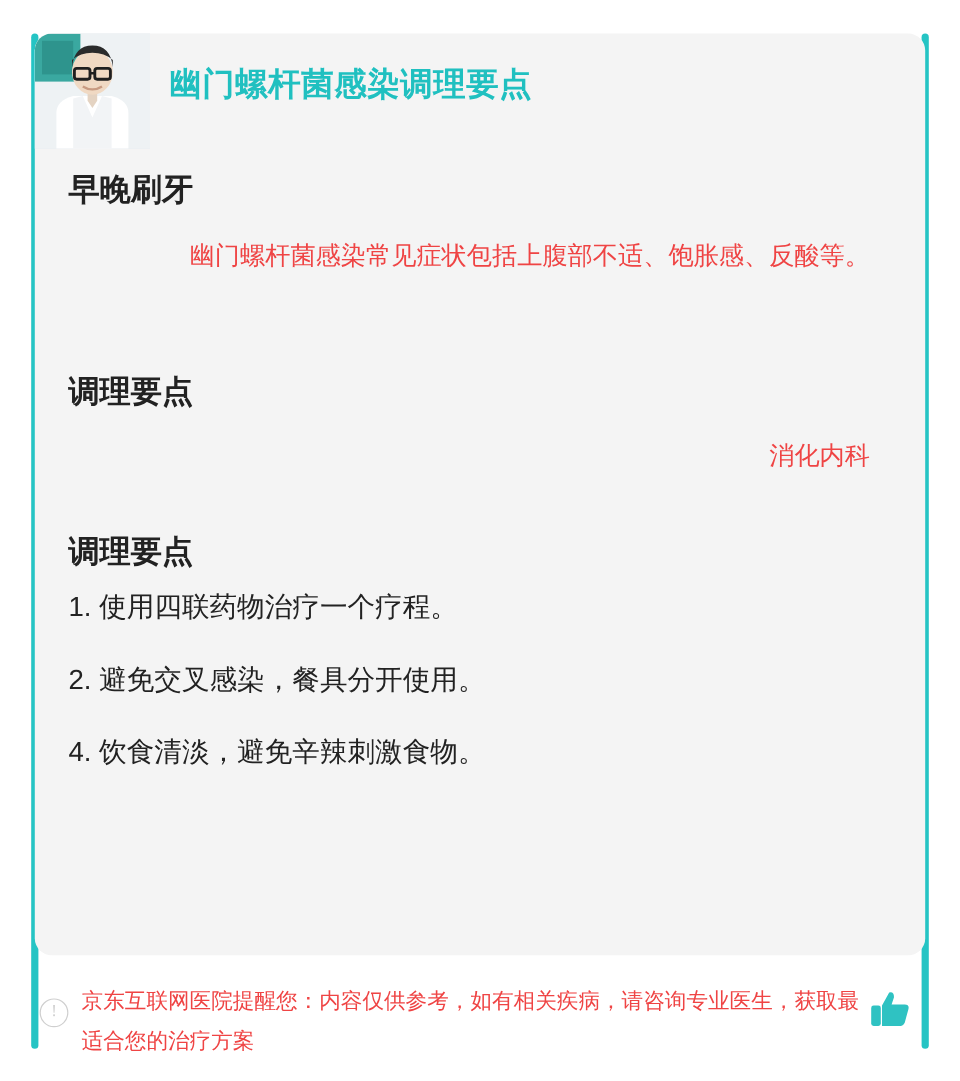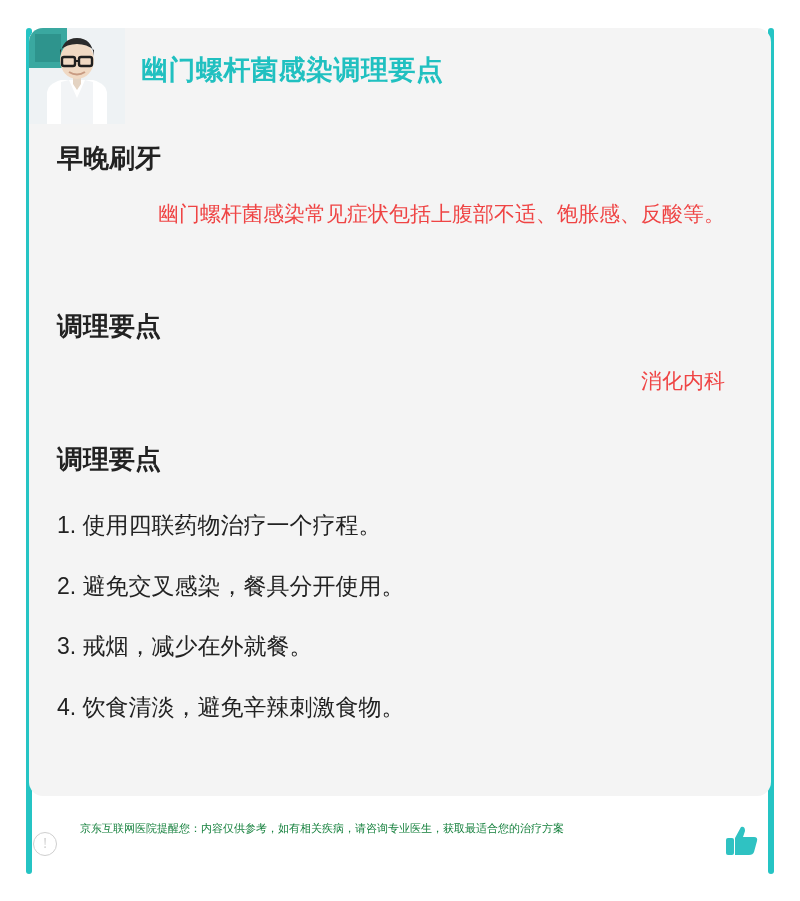--- a/index.html
+++ b/index.html
@@ -101,45 +101,44 @@
     left: 0;
     top: 358px;
     width: 668px;
   }
   .point {
     font-size: 23px;
     color: #222222;
     line-height: 1.5;
     margin-bottom: 26px;
     white-space: nowrap;
-    margin-top: 20px;
   }
 
   
   .footer-icon {
     position: absolute;
     left: 33px;
     top: 832px;
     width: 22px;
     height: 22px;
     border-radius: 50%;
     border: 1.5px solid #cfcfcf;
     color: #cfcfcf;
     font-size: 14px;
     line-height: 21px;
     text-align: center;
     font-family: "Liberation Serif", serif;
   }
   .footer-text {
     position: absolute;
-    left: 80px;
+    left: 68px;
     top: 818px;
     width: 650px;
-    font-size: 11px;
-    color: #15803d;
+    font-size: 18px;
+    color: #ef4444;
     line-height: 1.85;
   }
   .thumb {
     position: absolute;
     left: 722px;
     top: 821px;
     width: 40px;
     height: 40px;
   }
 </style>
@@ -178,21 +177,20 @@
     <p class="para para-symptoms">幽门螺杆菌感染常见症状包括上腹部不适、饱胀感、反酸等。</p>
 
     <h2 class="section sec-dept">调理要点</h2>
     <p class="para para-dept">消化内科</p>
 
     <h2 class="section sec-points">调理要点</h2>
 
     <div class="points">
       <div class="point">1. 使用四联药物治疗一个疗程。</div>
       <div class="point">2. 避免交叉感染，餐具分开使用。</div>
-      <div class="point">3. 戒烟，减少在外就餐。</div>
       <div class="point">4. 饮食清淡，避免辛辣刺激食物。</div>
     </div>
 
   </div>
 
   <div class="footer-icon">!</div>
   <div class="footer-text">京东互联网医院提醒您：内容仅供参考，如有相关疾病，请咨询专业医生，获取最适合您的治疗方案</div>
 
   <div class="thumb">
     <svg width="40" height="40" viewBox="0 0 40 40" xmlns="http://www.w3.org/2000/svg">

